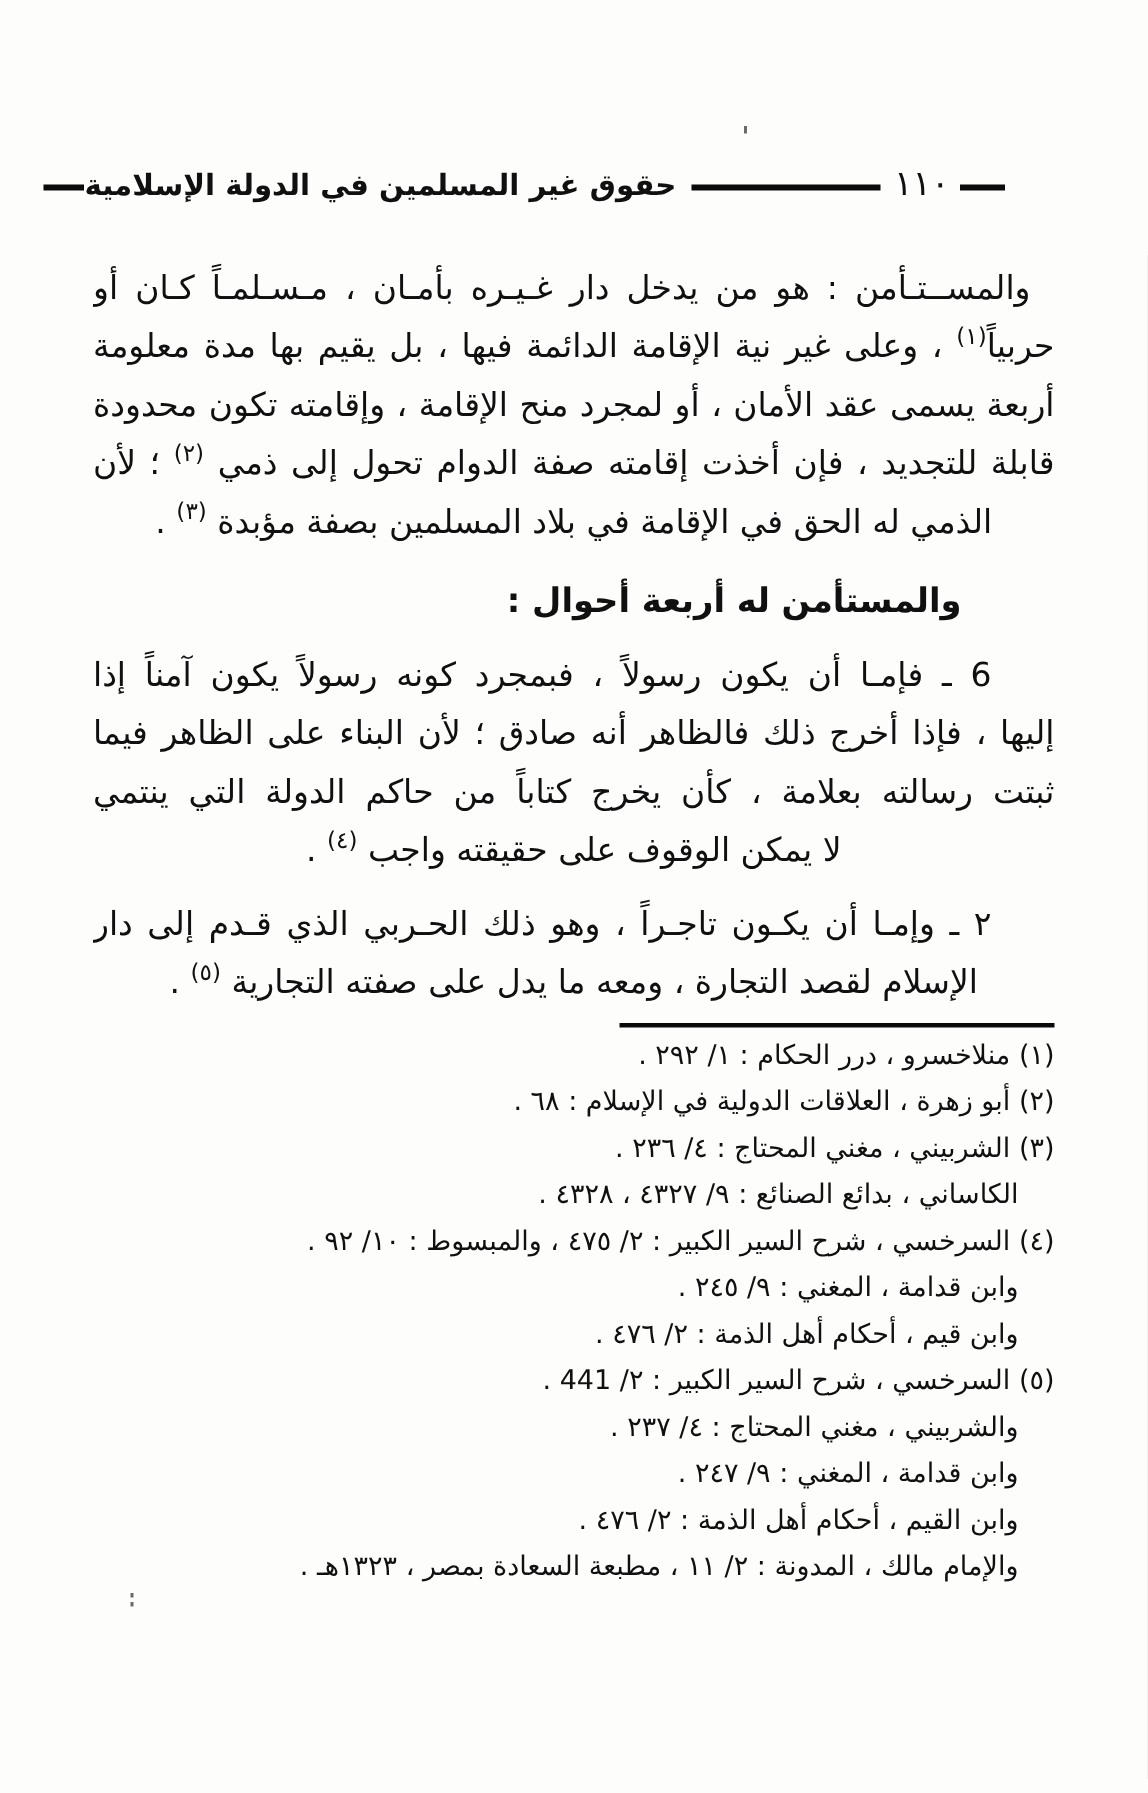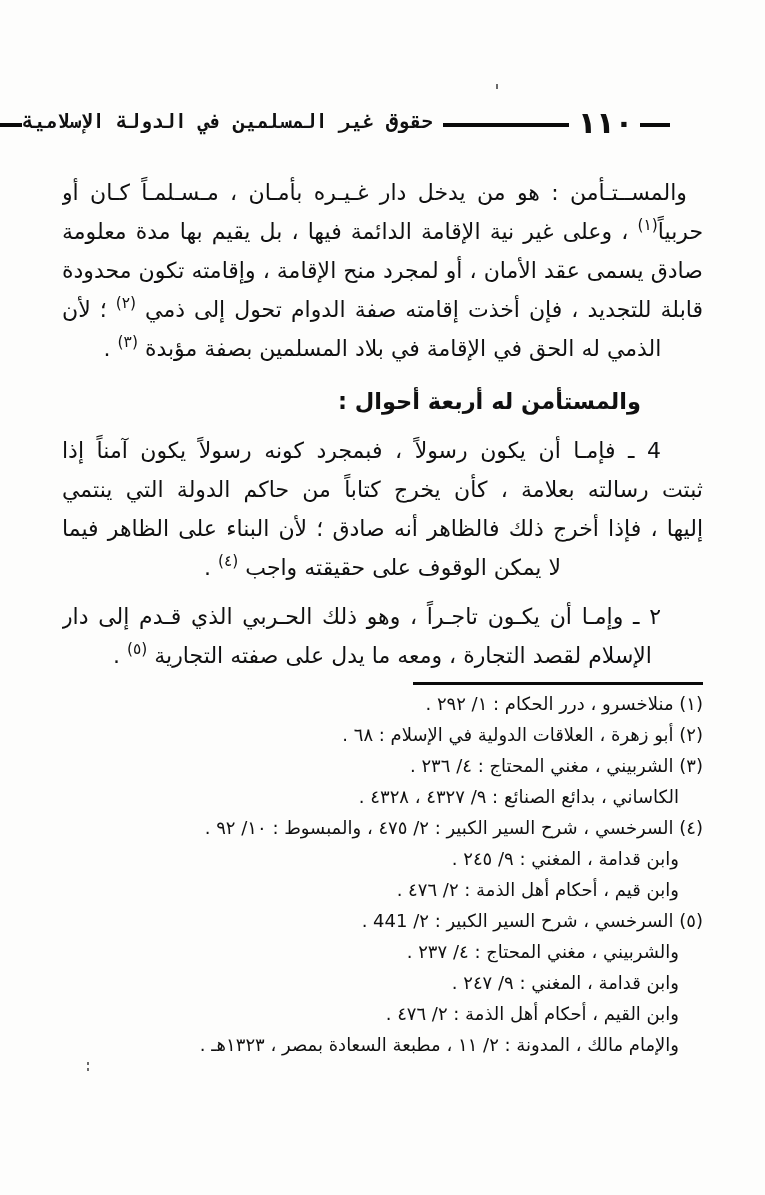--- a/index.html
+++ b/index.html
@@ -18,34 +18,33 @@
     position:absolute;
     top:106px;right:95px;left:70px;
     display:flex;
     align-items:center;
     height:38px;
   }
   .h-dash{height:4px;background:#0a0a0a;flex:0 0 auto;}
   .h-dash.right{width:30px;margin-left:7px;}
   .h-dash.left{width:27px;margin-right:auto;}
   .page-number{
-    font-size:30px;font-weight:bold;
+    font-size:23px;font-weight:normal;
     letter-spacing:3px;
     flex:0 0 auto;
     line-height:1;
     padding-bottom:4px;
   }
   .h-rule{width:126px;height:4px;background:#0a0a0a;margin:0 9px 0 10px;flex:0 0 auto;}
   .book-title{
     font-size:19.5px;font-weight:bold;
     flex:0 0 auto;
     white-space:nowrap;
     line-height:1;
     padding-bottom:2px;
-    font-family:Liberation Mono, monospace;
   }
   
   .body-block{
     position:absolute;
     top:173px;right:62px;left:62px;
   }
   .bline{
     font-size:22px;
     line-height:39px;
     white-space:nowrap;
@@ -110,31 +109,31 @@
     <div class="h-rule"></div>
     <div class="book-title">حقوق غير المسلمين في الدولة الإسلامية</div>
     <div class="h-dash left"></div>
   </div>
 
   <div class="body-block">
 
     <div class="p1">
       <div class="bline first-p1">والمســتـأمن : هو من يدخل دار غـيـره بأمـان ، مـسـلمـاً كـان أو</div>
       <div class="bline">حربياً<sup class="fn-ref">(١)</sup> ، وعلى غير نية الإقامة الدائمة فيها ، بل يقيم بها مدة معلومة</div>
-      <div class="bline">صادق يسمى عقد الأمان ، أو لمجرد منح الإقامة ، وإقامته تكون محدودة</div>
+      <div class="bline">أربعة يسمى عقد الأمان ، أو لمجرد منح الإقامة ، وإقامته تكون محدودة</div>
       <div class="bline">قابلة للتجديد ، فإن أخذت إقامته صفة الدوام تحول إلى ذمي <sup class="fn-ref">(٢)</sup> ؛ لأن</div>
       <div class="bline last">الذمي له الحق في الإقامة في بلاد المسلمين بصفة مؤبدة <sup class="fn-ref">(٣)</sup> .</div>
     </div>
 
     <div class="heading">والمستأمن له أربعة أحوال :</div>
 
     <div class="p2">
-      <div class="bline first-item">4 ـ فإمـا أن يكون رسولاً ، فبمجرد كونه رسولاً يكون آمناً إذا</div>
+      <div class="bline first-item">6 ـ فإمـا أن يكون رسولاً ، فبمجرد كونه رسولاً يكون آمناً إذا</div>
+      <div class="bline">إليها ، فإذا أخرج ذلك فالظاهر أنه صادق ؛ لأن البناء على الظاهر فيما</div>
       <div class="bline">ثبتت رسالته بعلامة ، كأن يخرج كتاباً من حاكم الدولة التي ينتمي</div>
-      <div class="bline">إليها ، فإذا أخرج ذلك فالظاهر أنه صادق ؛ لأن البناء على الظاهر فيما</div>
       <div class="bline last">لا يمكن الوقوف على حقيقته واجب <sup class="fn-ref">(٤)</sup> .</div>
     </div>
 
     <div class="p3">
       <div class="bline first-item">٢ ـ وإمـا أن يكـون تاجـراً ، وهو ذلك الحـربي الذي قـدم إلى دار</div>
       <div class="bline last">الإسلام لقصد التجارة ، ومعه ما يدل على صفته التجارية <sup class="fn-ref">(٥)</sup> .</div>
     </div>
 
     <div class="fn-sep"></div>
 

